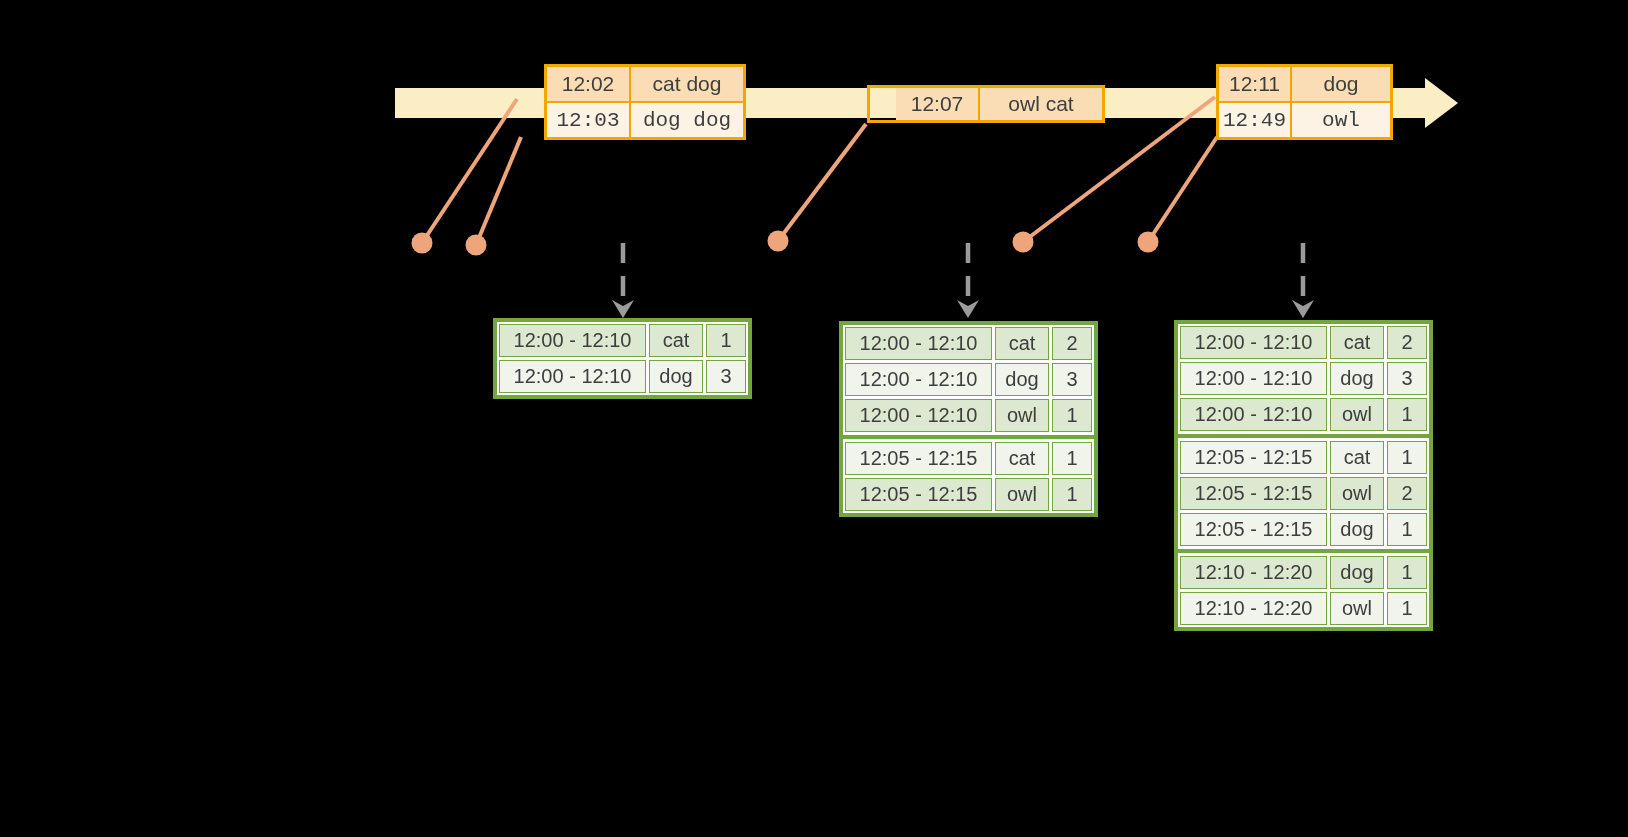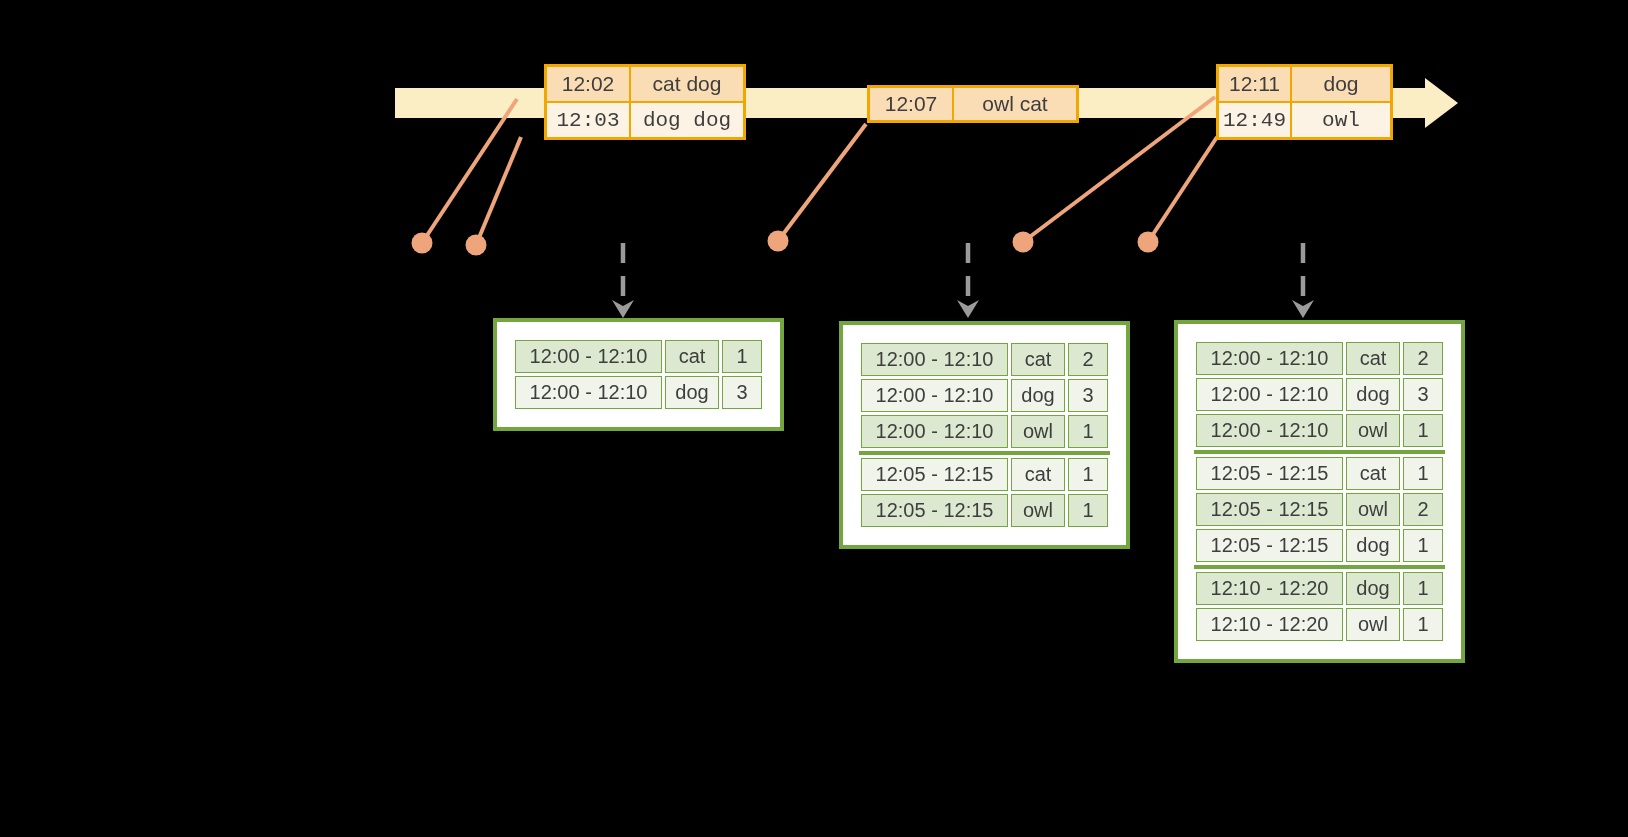--- a/index.html
+++ b/index.html
@@ -23,21 +23,21 @@
   .e-row.light .e-cell{background:var(--event_row_light,#fdf3e5);}
   .e-cell{display:flex;align-items:center;justify-content:center;font-size:21px;height:34px;}
   .et-1 .e-cell{height:32px;}
   .e-time{width:82px;border-right:2px solid var(--event_border,#f0a800);}
   .et-0 .e-word{width:112px;text-align:right;}
   .et-1 .e-word{width:122px;}
   .et-2 .e-time{width:71px;}
   .et-2 .e-word{width:98px;}
 
   
-  .gtable{position:absolute;border:4px solid var(--result_border,#74a63f);background:#fff;padding:18px;z-index:2;}
+  .gtable{position:absolute;border:4px solid var(--result_border,#74a63f);background:#fff;padding:2px;z-index:2;}
   .g-row{display:flex;gap:3px;}
   .g-row + .g-row{margin-top:3px;}
   .g-divider{height:4px;background:var(--result_border,#74a63f);margin:3px -2px;}
   .g-divider + .g-row{margin-top:0;}
   .g-cell{border:1px solid var(--result_border,#74a63f);display:flex;align-items:center;justify-content:center;font-size:20px;height:31px;}
   .g-cell.dark{background:var(--result_row_dark,#dce8cf);}
   .g-cell.light{background:var(--result_row_light,#f0f4eb);}
   .g-window{width:145px;}
   .g-word{width:52px;}
   .g-count{width:38px;}
@@ -78,21 +78,21 @@
   <div class="etable et-0" style="left:544px;top:64px;">
       <div class="e-row dark">
         <div class="e-cell e-time">12:02</div>
         <div class="e-cell e-word">cat dog</div>
       </div>
       <div class="e-row light">
         <div class="e-cell e-time">12:03</div>
         <div class="e-cell e-word">dog dog</div>
       </div>
     </div>
-  <div class="etable et-1" style="left:867px;top:85px;">
+  <div class="etable et-1" style="left:867px;top:85px;padding-left:26px;">
       <div class="e-row dark">
         <div class="e-cell e-time">12:07</div>
         <div class="e-cell e-word">owl cat</div>
       </div>
     </div>
   <div class="etable et-2" style="left:1216px;top:64px;">
       <div class="e-row dark">
         <div class="e-cell e-time">12:11</div>
         <div class="e-cell e-word">dog</div>
       </div>

